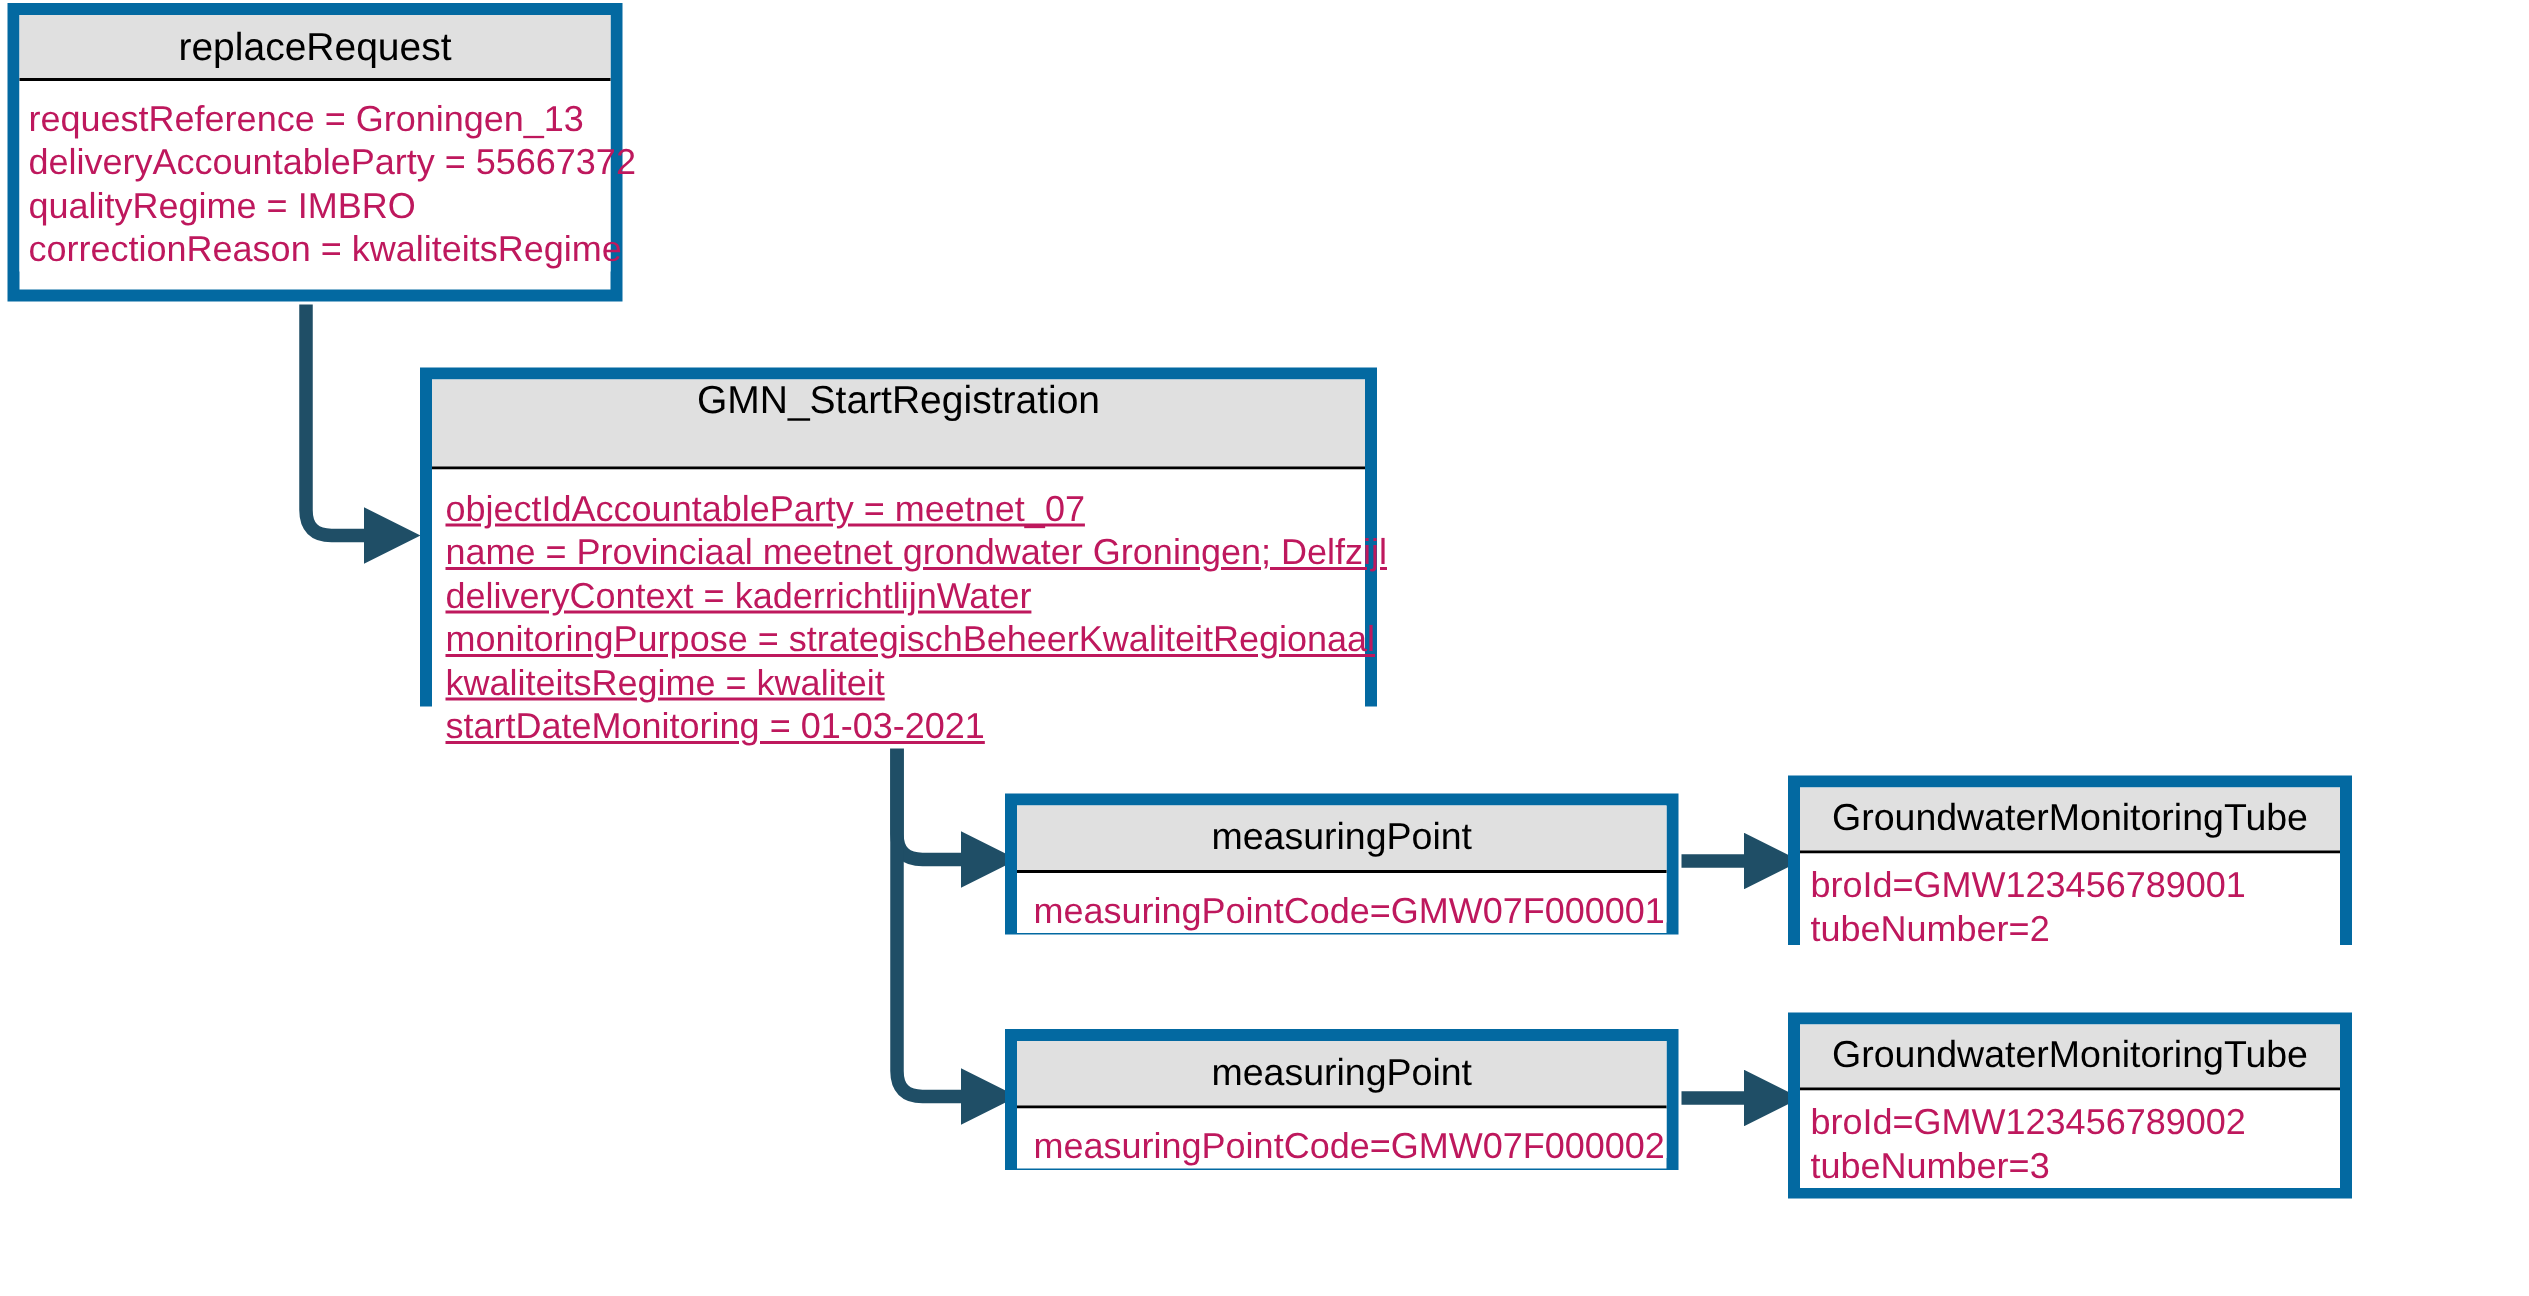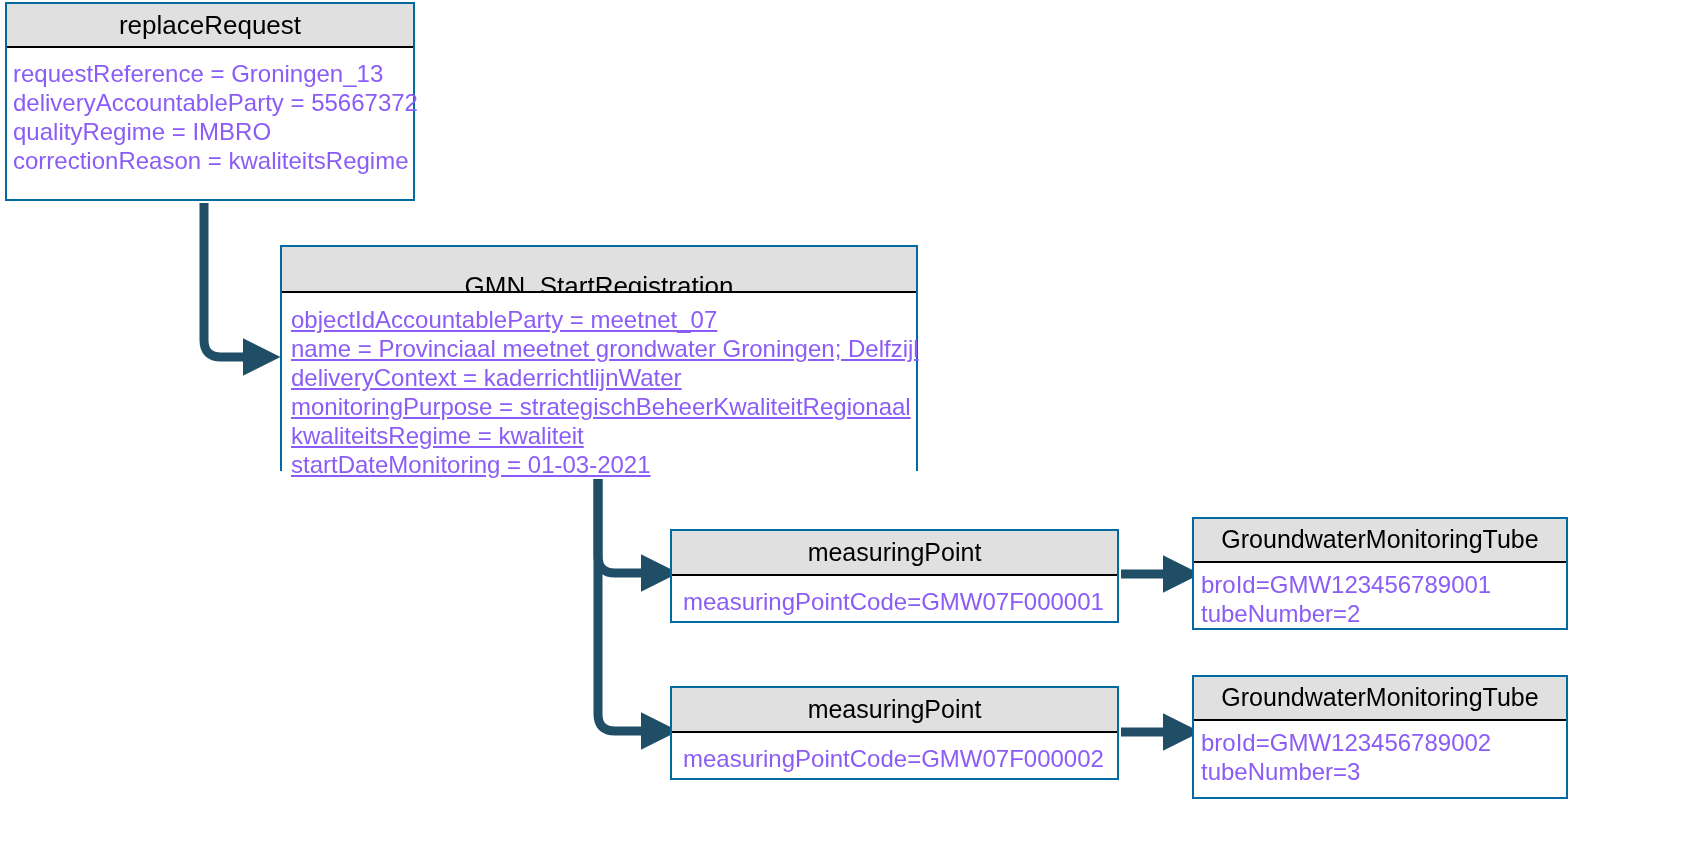--- a/index.html
+++ b/index.html
@@ -27,57 +27,57 @@
     position: absolute;
     left: 0; top: 0;
     width: 1686px;
     height: 864px;
     pointer-events: none;
   }
 
   .uml-box {
     position: absolute;
     box-sizing: border-box;
-    border: 2px solid #0369a1;
+    border: 8px solid #0369a1;
     background: #ffffff;
   }
 
   .uml-title {
     box-sizing: border-box;
     background: #e0e0e0;
     border-bottom: 2px solid #000000;
     text-align: center;
     font-size: 25px;
     line-height: 1.0;
     color: #000000;
     white-space: nowrap;
     overflow: hidden;
   }
 
   .uml-body {
     box-sizing: border-box;
     background: #ffffff;
     font-size: 24px;
     line-height: 29px;
-    color: #8b5cf6;
+    color: #be185d;
     white-space: nowrap;
   }
 
   .attr-line {
     white-space: nowrap;
     display: block;
   }
 
   
   #box-replace-request       { left: 5px;    top: 2px;   width: 410px;  height: 199px; }
   #box-replace-request .uml-title { height: 44px; padding-top: 8px; font-size: 26px; }
   #box-replace-request .uml-body  { padding: 11px 6px 0 6px; }
 
   #box-gmn-start-registration { left: 280px; top: 245px; width: 638px; height: 226px; }
-  #box-gmn-start-registration .uml-title { height: 46px; padding-top: 26px; font-size: 26px; }
+  #box-gmn-start-registration .uml-title { height: 60px; padding-top: 0; font-size: 26px; }
   #box-gmn-start-registration .uml-body  { padding: 12px 6px 0 9px; text-decoration: underline; }
 
   #box-measuring-point-1 { left: 670px; top: 529px; width: 449px; height: 94px; }
   #box-measuring-point-1 .uml-title { height: 45px; padding-top: 9px; }
   #box-measuring-point-1 .uml-body  { padding: 11px 6px 0 11px; }
 
   #box-measuring-point-2 { left: 670px; top: 686px; width: 449px; height: 94px; }
   #box-measuring-point-2 .uml-title { height: 45px; padding-top: 9px; }
   #box-measuring-point-2 .uml-body  { padding: 11px 6px 0 11px; }
 

